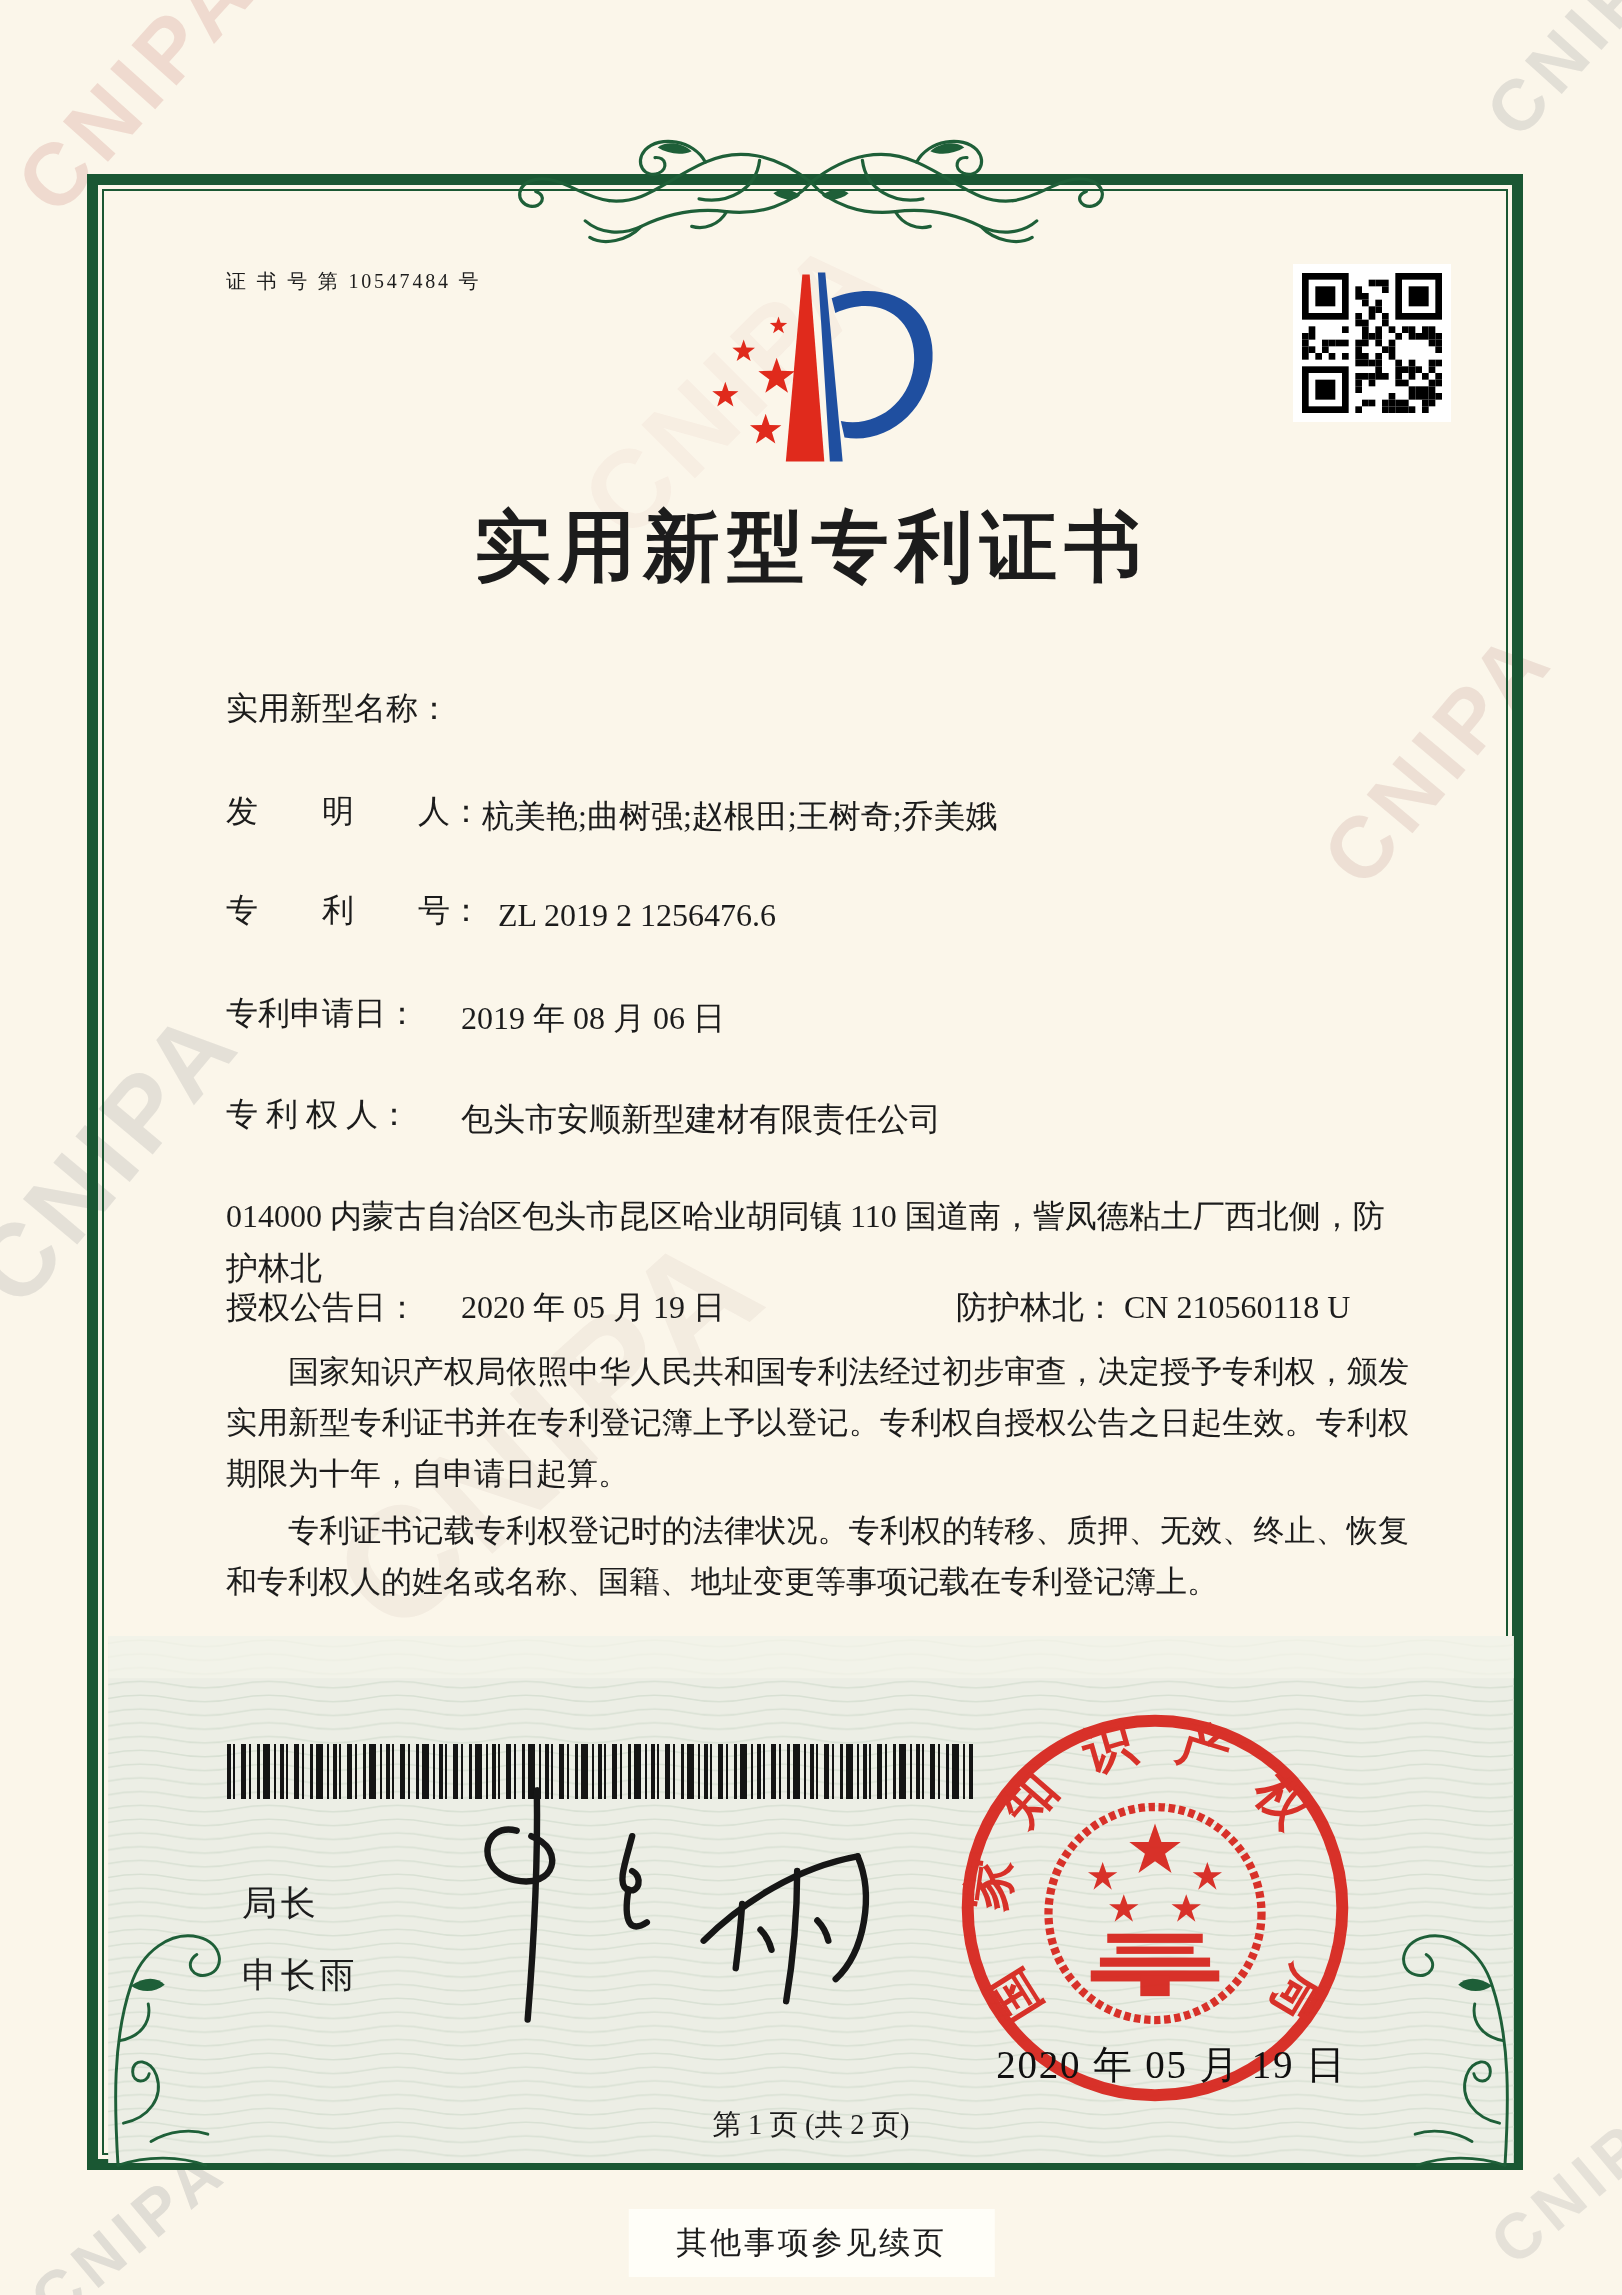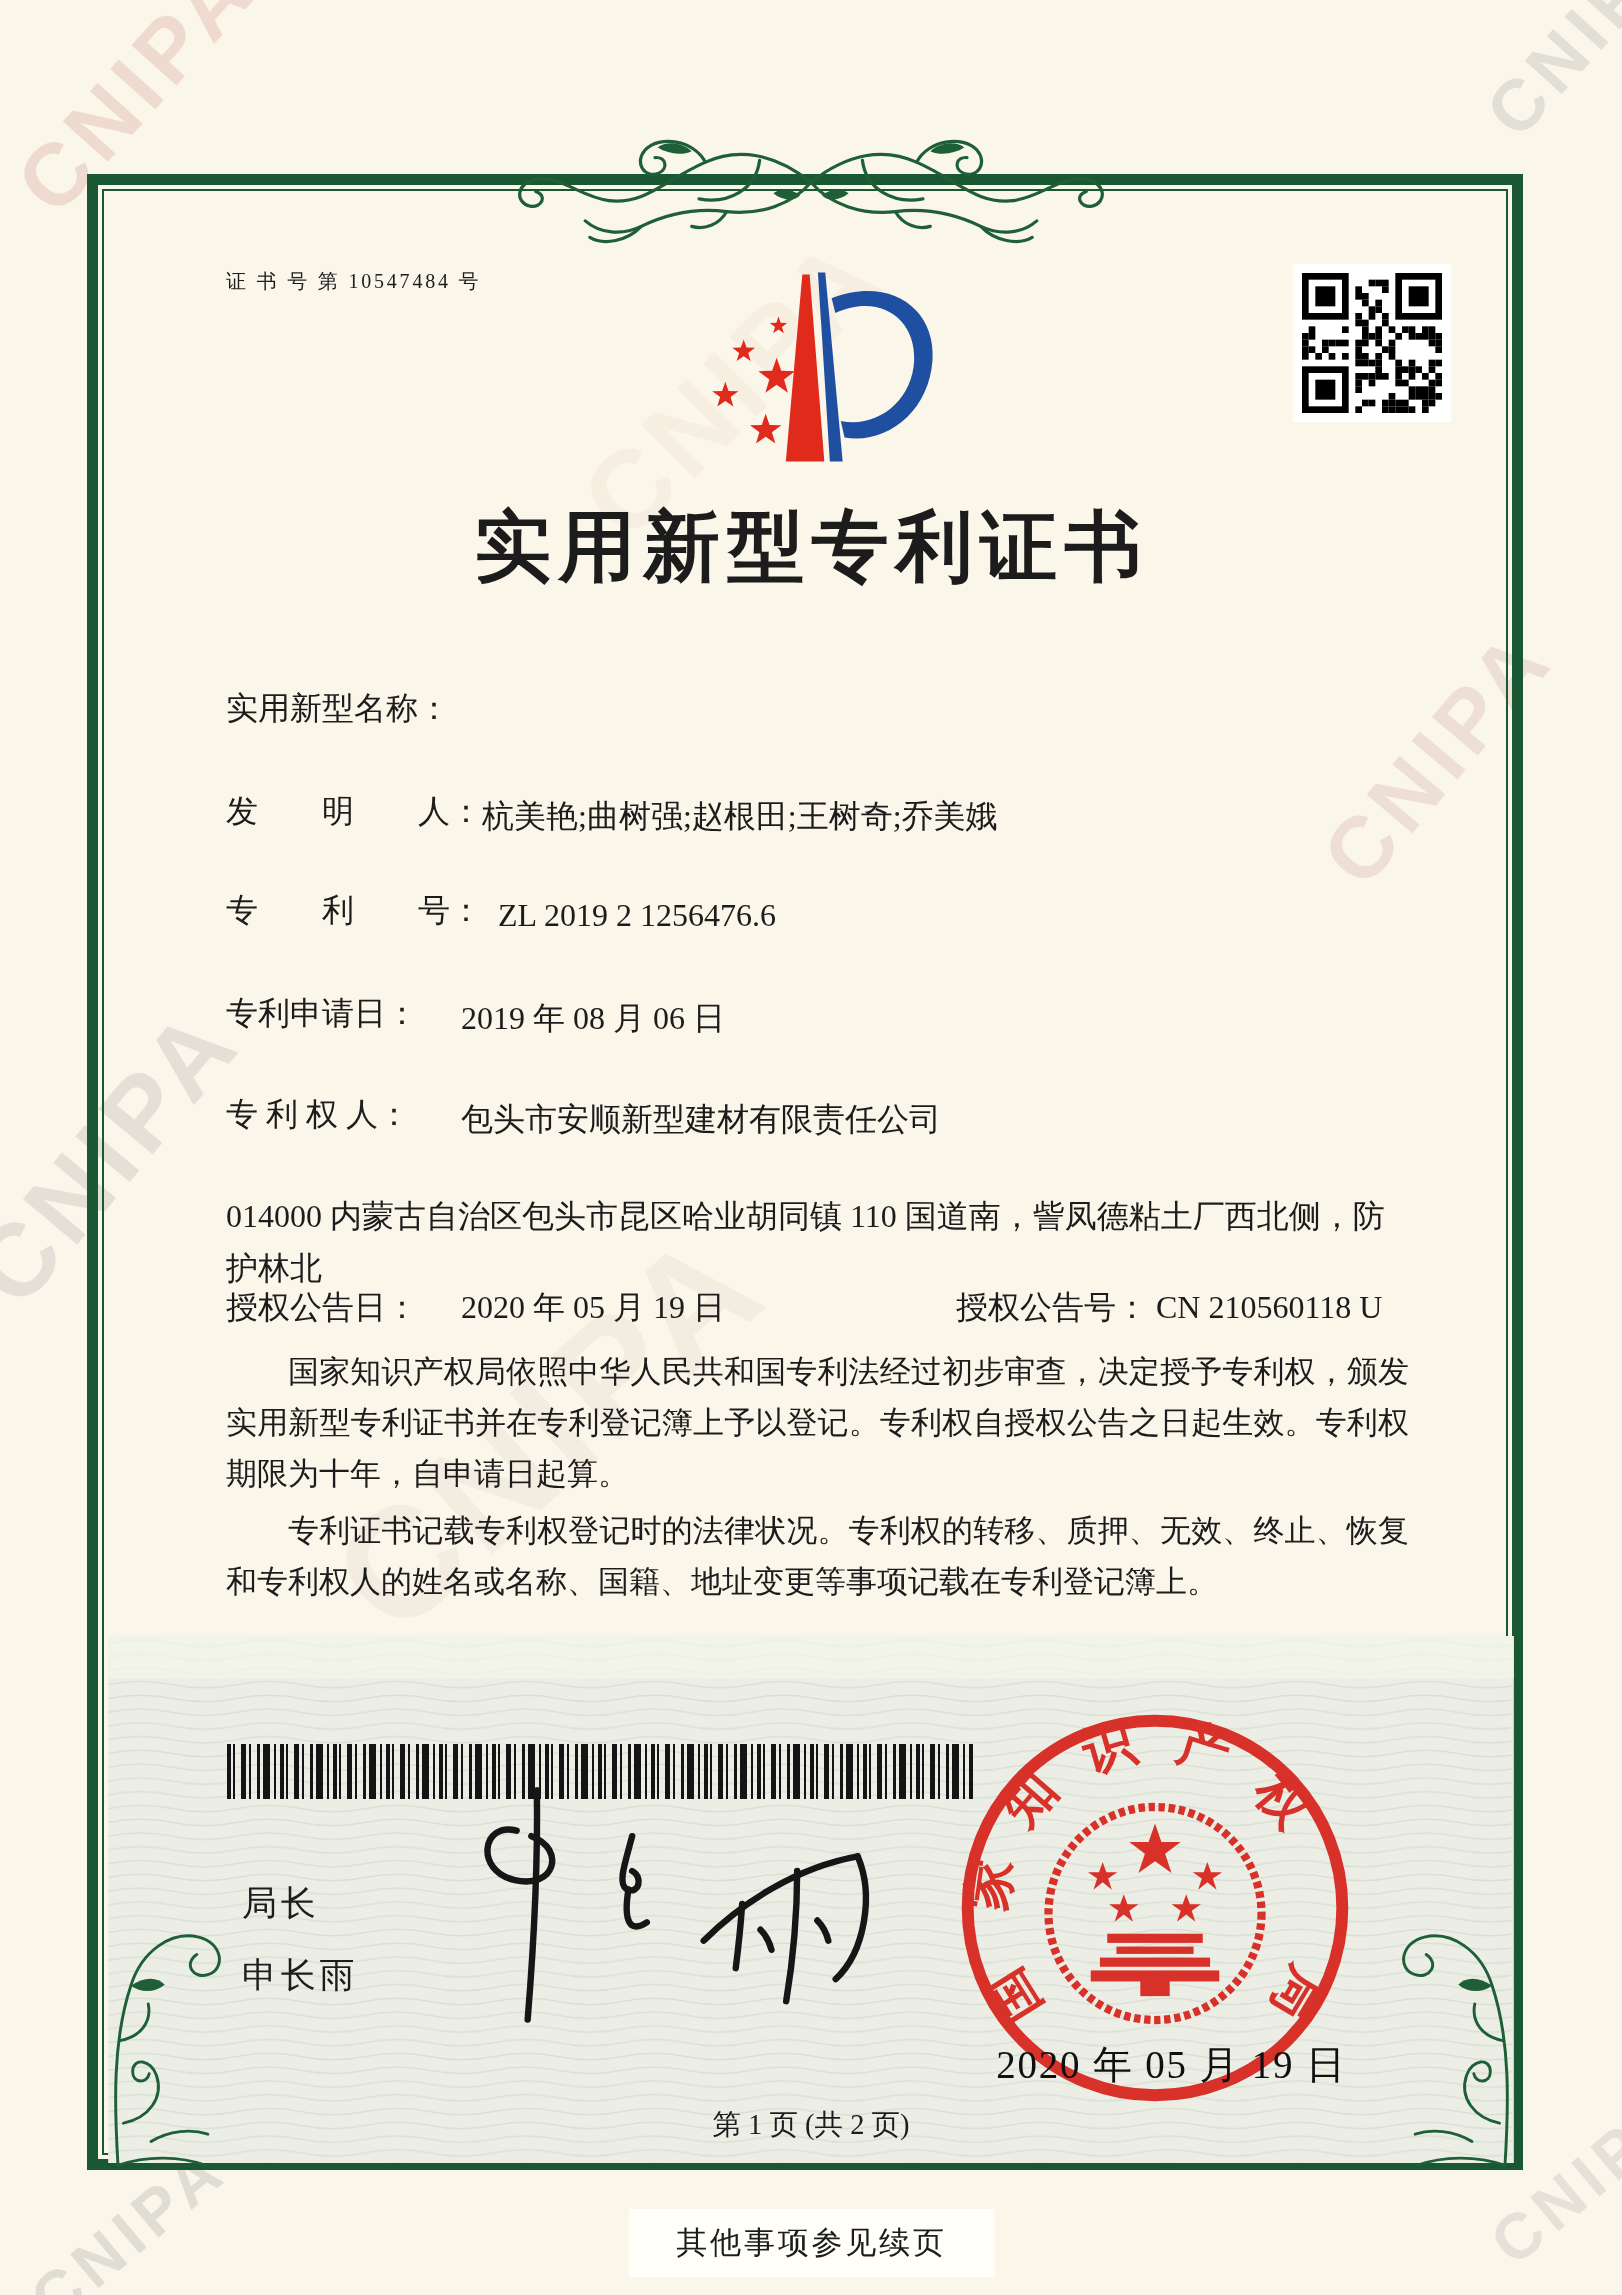--- a/index.html
+++ b/index.html
@@ -272,21 +272,21 @@
     <span class="lbl">专 利 权 人：</span>
     <span class="val">包头市安顺新型建材有限责任公司</span>
   </div>
   <div class="row r6">
     <span class="val">014000 内蒙古自治区包头市昆区哈业胡同镇 110 国道南，訾凤德粘土厂西北侧，防护林北</span>
   </div>
   <div class="row r7">
     <span class="lbl">授权公告日：</span>
     <span>2020 年 05 月 19 日</span>
     <span class="pair2">
-      <span>授权公告号：</span>
+      <span>防护林北：</span>
       <span>CN 210560118 U</span>
     </span>
   </div>
 
   <div class="paras">
     <p>国家知识产权局依照中华人民共和国专利法经过初步审查，决定授予专利权，颁发实用新型专利证书并在专利登记簿上予以登记。专利权自授权公告之日起生效。专利权期限为十年，自申请日起算。</p>
     <p>专利证书记载专利权登记时的法律状况。专利权的转移、质押、无效、终止、恢复和专利权人的姓名或名称、国籍、地址变更等事项记载在专利登记簿上。</p>
   </div>
 
   <div class="bottom">

